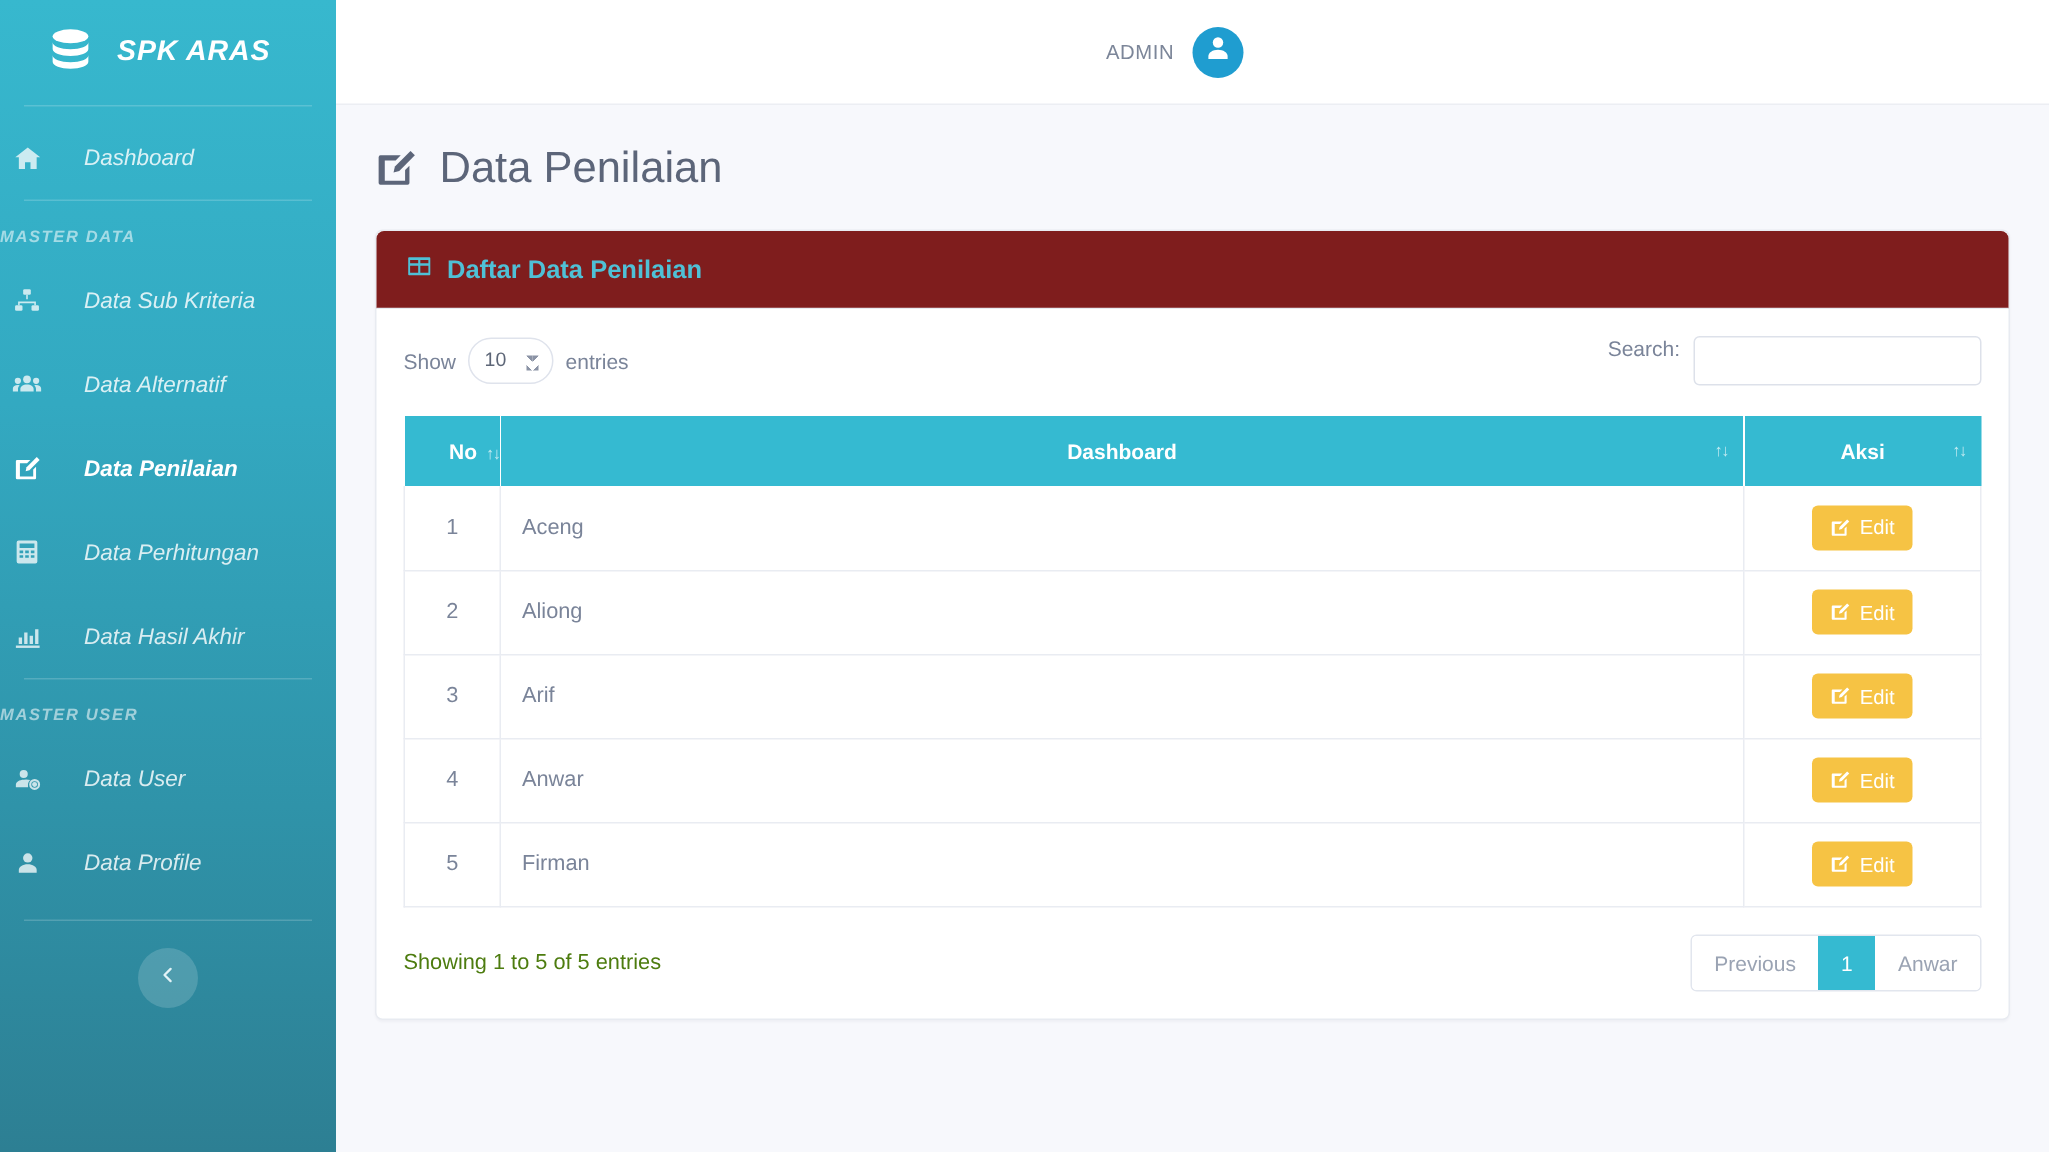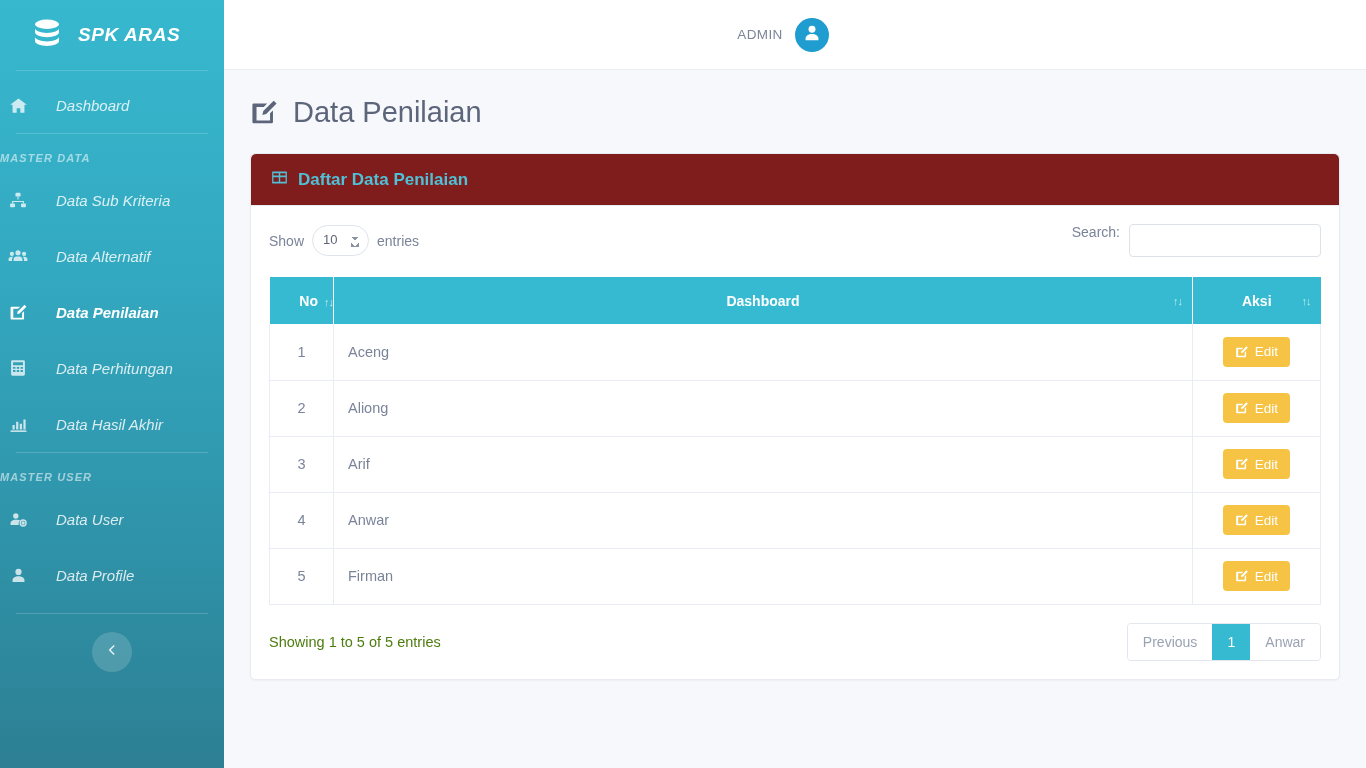--- a/index.html
+++ b/index.html
@@ -109,21 +109,21 @@
   table.dt { width: 100%; border-collapse: collapse; margin-top: 20px; table-layout: fixed; }
   table.dt thead th {
     background: #35bad1; color: #ffffff; font-size: 14px; font-weight: bold;
     height: 47px; vertical-align: middle;
     border-right: 1px solid rgba(255,255,255,.55);
     position: relative; cursor: pointer;
   }
   table.dt thead th:last-child { border-right: none; }
   th.col-no { width: 64px; text-align: right; }
   th.col-alt { text-align: center; }
-  th.col-aksi { width: 128px; text-align: center; margin-left: 40px; }
+  th.col-aksi { width: 158px; text-align: center; margin-left: 40px; }
   .sort-ind { font-size: 11px; opacity: .7; margin-left: 6px; letter-spacing: -1px; }
   th.col-alt .sort-ind, th.col-aksi .sort-ind { position: absolute; right: 10px; top: 50%; transform: translateY(-50%); margin: 0; }
 
   table.dt tbody td {
     height: 56px; border-bottom: 1px solid #e9ecf2; border-right: 1px solid #e9ecf2;
     color: #7a8499; font-size: 14.5px; vertical-align: middle;
   }
   table.dt tbody tr td:first-child { border-left: 1px solid #e9ecf2; text-align: center; }
   table.dt tbody tr td:last-child { border-right: 1px solid #e9ecf2; text-align: center; }
   td.c-alt { padding-left: 14px; }

